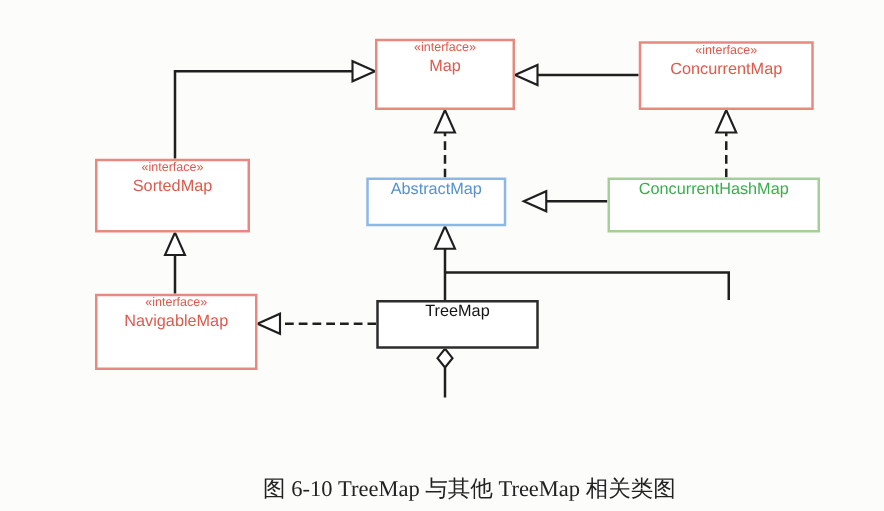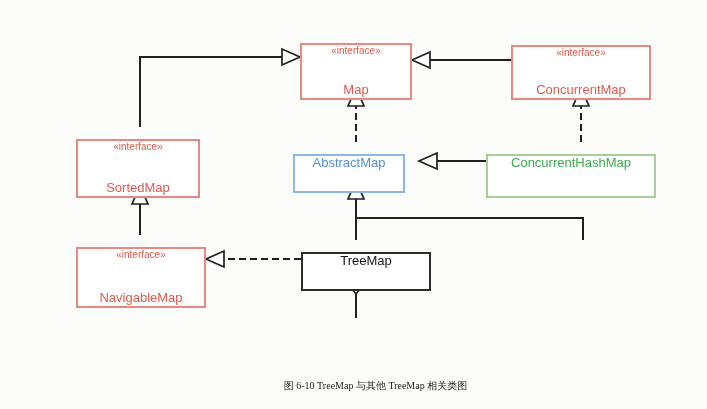--- a/index.html
+++ b/index.html
@@ -20,40 +20,39 @@
   .wires .head   { fill: #ffffff; stroke: var(--line, #1f1f1f); stroke-width: 1.7; }
 
   .node {
     position: absolute;
     box-sizing: border-box;
     background: #ffffff;
     border: 2px solid #2c2c2c;
     display: flex;
     flex-direction: column;
     align-items: center;
-    justify-content: space-between;
+    justify-content: flex-start;
     gap: 2px;
     text-align: center;
-    margin-top: 12px;
   }
   .node .stereotype { font-size: 10px; line-height: 1.1; }
   .node .classname  { font-size: 13px; font-weight: 400; line-height: 1.15; }
 
   .node.red   { border-color: var(--interface-border, #e8897f); color: var(--interface-red, #dd5a4c); }
   .node.blue  { border-color: var(--abstract-border, #8cb8e8);  color: var(--abstract-blue, #5591d2); }
   .node.green { border-color: var(--concrete-border, #a5cf96);  color: var(--concrete-green, #3aae4d); }
   .node.black { border-color: #2c2c2c; color: #141414; }
   .node.plain .classname { font-weight: 400; }
 
   .caption {
     position: absolute;
     left: 0; right: 0; top: 379px;
     text-align: center;
     font-family: "Liberation Serif", "DejaVu Serif", serif;
-    font-size: 10px;
+    font-size: 18px;
     color: #222222;
     padding-left: 44px;
   }
 </style>
 </head>
 <body>
 
 <div class="page">
 
   <svg class="wires" width="707" height="409" aria-hidden="true">

